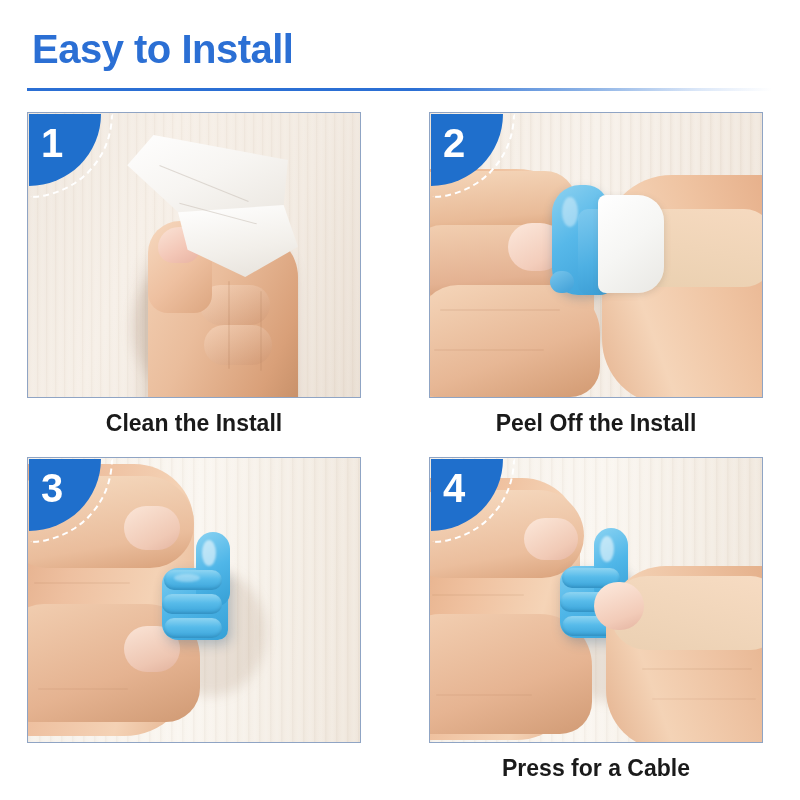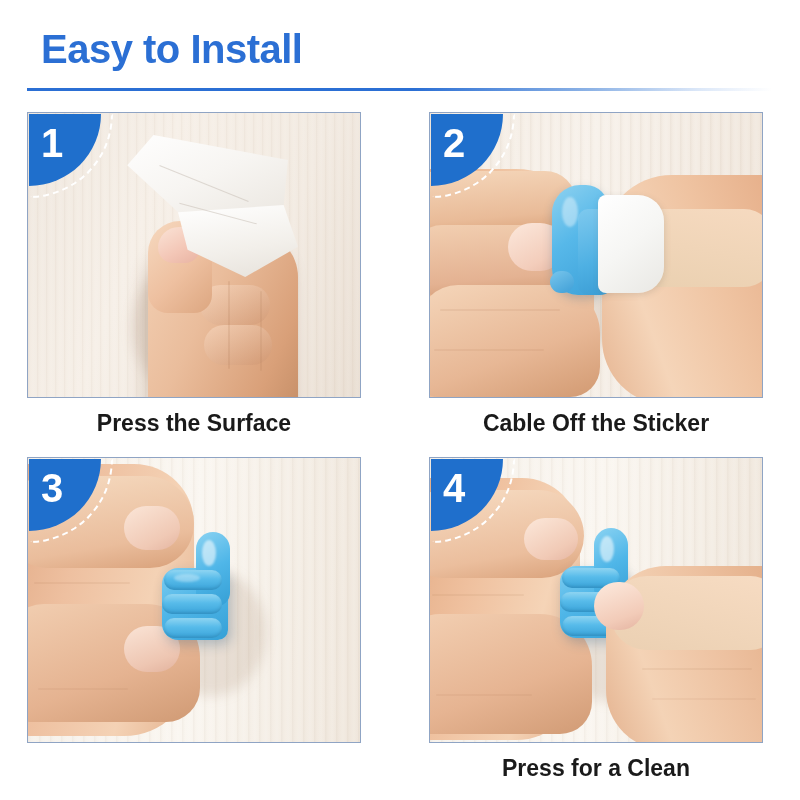--- a/index.html
+++ b/index.html
@@ -17,21 +17,21 @@
 
   
   #header {
     position: absolute;
     left: 0; top: 0;
     width: 800px;
     height: 100px;
   }
   #page-title {
     position: absolute;
-    left: 41px;
+    left: 32px;
     top: 26px;
     font-size: 40px;
     font-weight: bold;
     color: #2b6fd4;
     letter-spacing: -0.5px;
     line-height: 46px;
     white-space: nowrap;
   }
   #title-rule {
     position: absolute;
@@ -438,21 +438,21 @@
         <div class="p1-tissue"></div>
         <div class="p1-tissue2"></div>
         <div class="p1-fold" style="left:128px;top:70px;width:96px;transform:rotate(22deg);"></div>
         <div class="p1-fold" style="left:150px;top:100px;width:80px;transform:rotate(15deg);"></div>
       </div>
       <div class="badge">
         <span class="badge-num">1</span>
       </div>
       <div class="badge-dash"></div>
     </div>
-    <div class="caption">Press the Surface</div>
+    <div class="caption">Clean the Install</div>
   </div>
 
   <div class="step-cell col-1 row-0">
     <div class="photo-frame">
       <div class="wall wall-b"></div>
       <div class="scene">
         <div class="shadow-soft" style="left:110px;top:120px;width:130px;height:110px;"></div>
         <div class="p2-handL"></div>
         <div class="p2-fingerL1"></div>
         <div class="p2-fingerL2"></div>
@@ -467,21 +467,21 @@
         <div class="p2-clip-arm"></div>
         <div class="p2-clip-nub"></div>
         <div class="clip-shine" style="left:132px;top:84px;width:16px;height:30px;opacity:.7;"></div>
         <div class="p2-sticker"></div>
       </div>
       <div class="badge">
         <span class="badge-num">2</span>
       </div>
       <div class="badge-dash"></div>
     </div>
-    <div class="caption">Cable Off the Sticker</div>
+    <div class="caption">Peel Off the Install</div>
   </div>
 
   <div class="step-cell col-0 row-1">
     <div class="photo-frame">
       <div class="wall wall-c"></div>
       <div class="scene">
         <div class="shadow-soft" style="left:128px;top:112px;width:110px;height:126px;"></div>
         <div class="p3-hand"></div>
         <div class="p3-finger-top"></div>
         <div class="p3-thumb-bot"></div>
@@ -525,16 +525,16 @@
         <div class="p4-fingerR"></div>
         <div class="p4-nailR"></div>
         <div class="crease" style="right:10px;top:210px;width:110px;height:2px;opacity:.34;"></div>
         <div class="crease" style="right:6px;top:240px;width:104px;height:2px;opacity:.28;"></div>
       </div>
       <div class="badge">
         <span class="badge-num">4</span>
       </div>
       <div class="badge-dash"></div>
     </div>
-    <div class="caption">Press for a Clean</div>
+    <div class="caption">Press for a Cable</div>
   </div>
 
 </div>
 
 </body></html>

